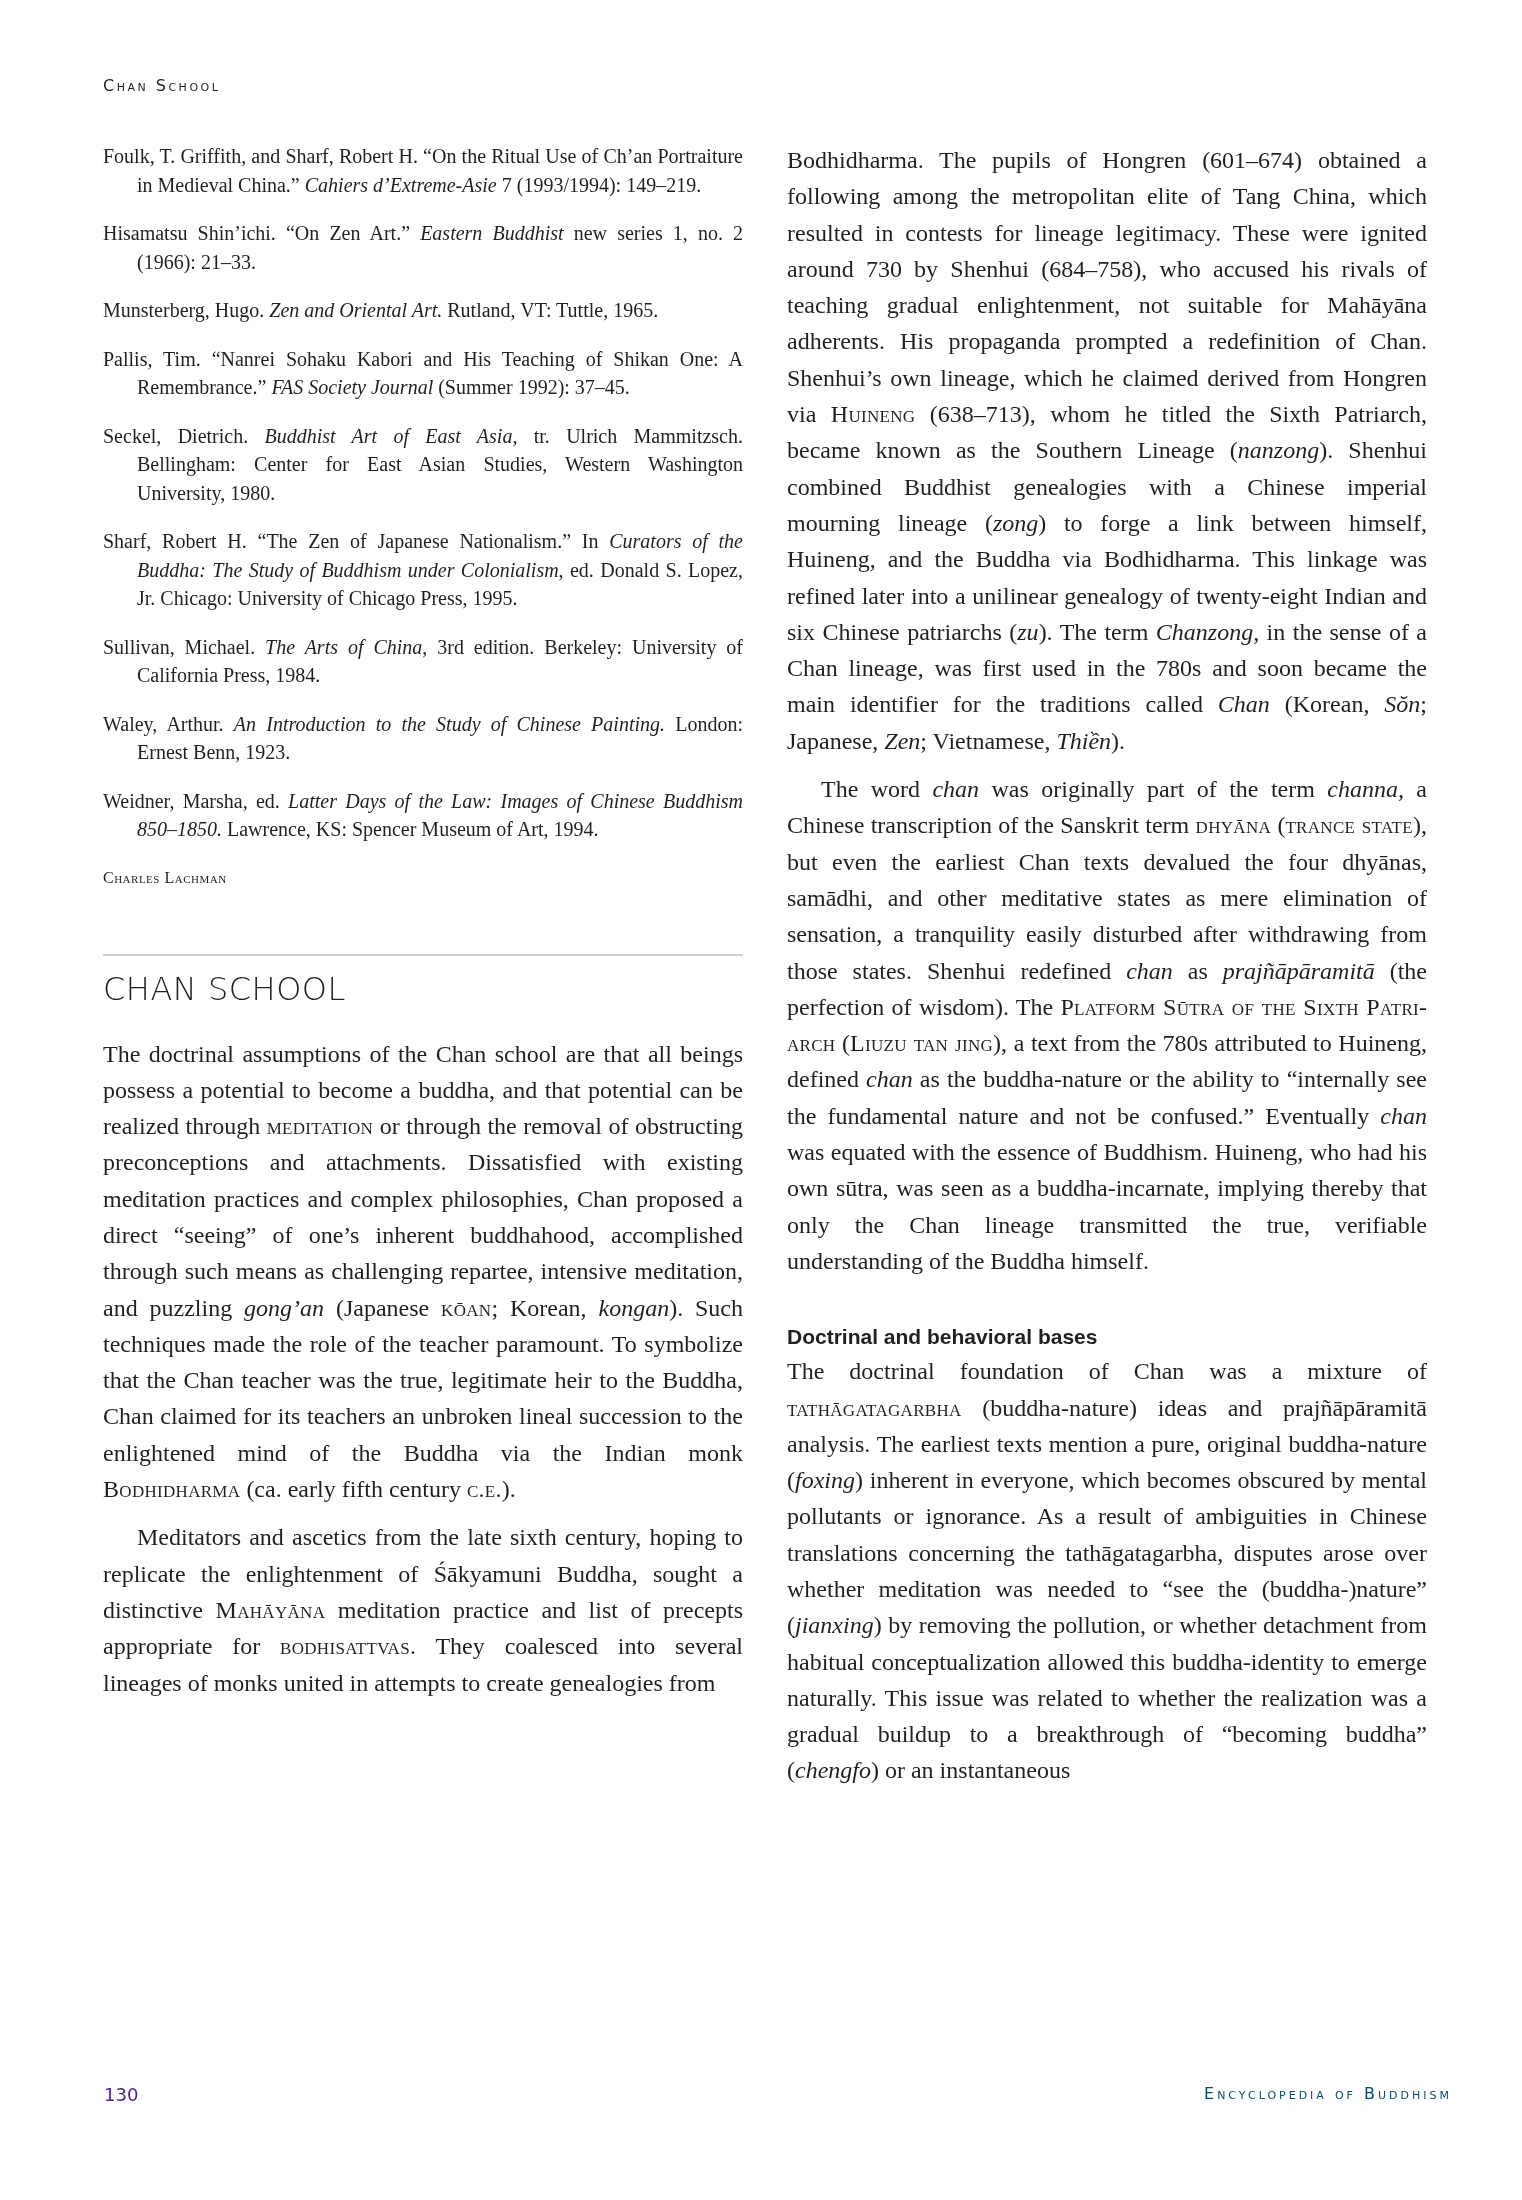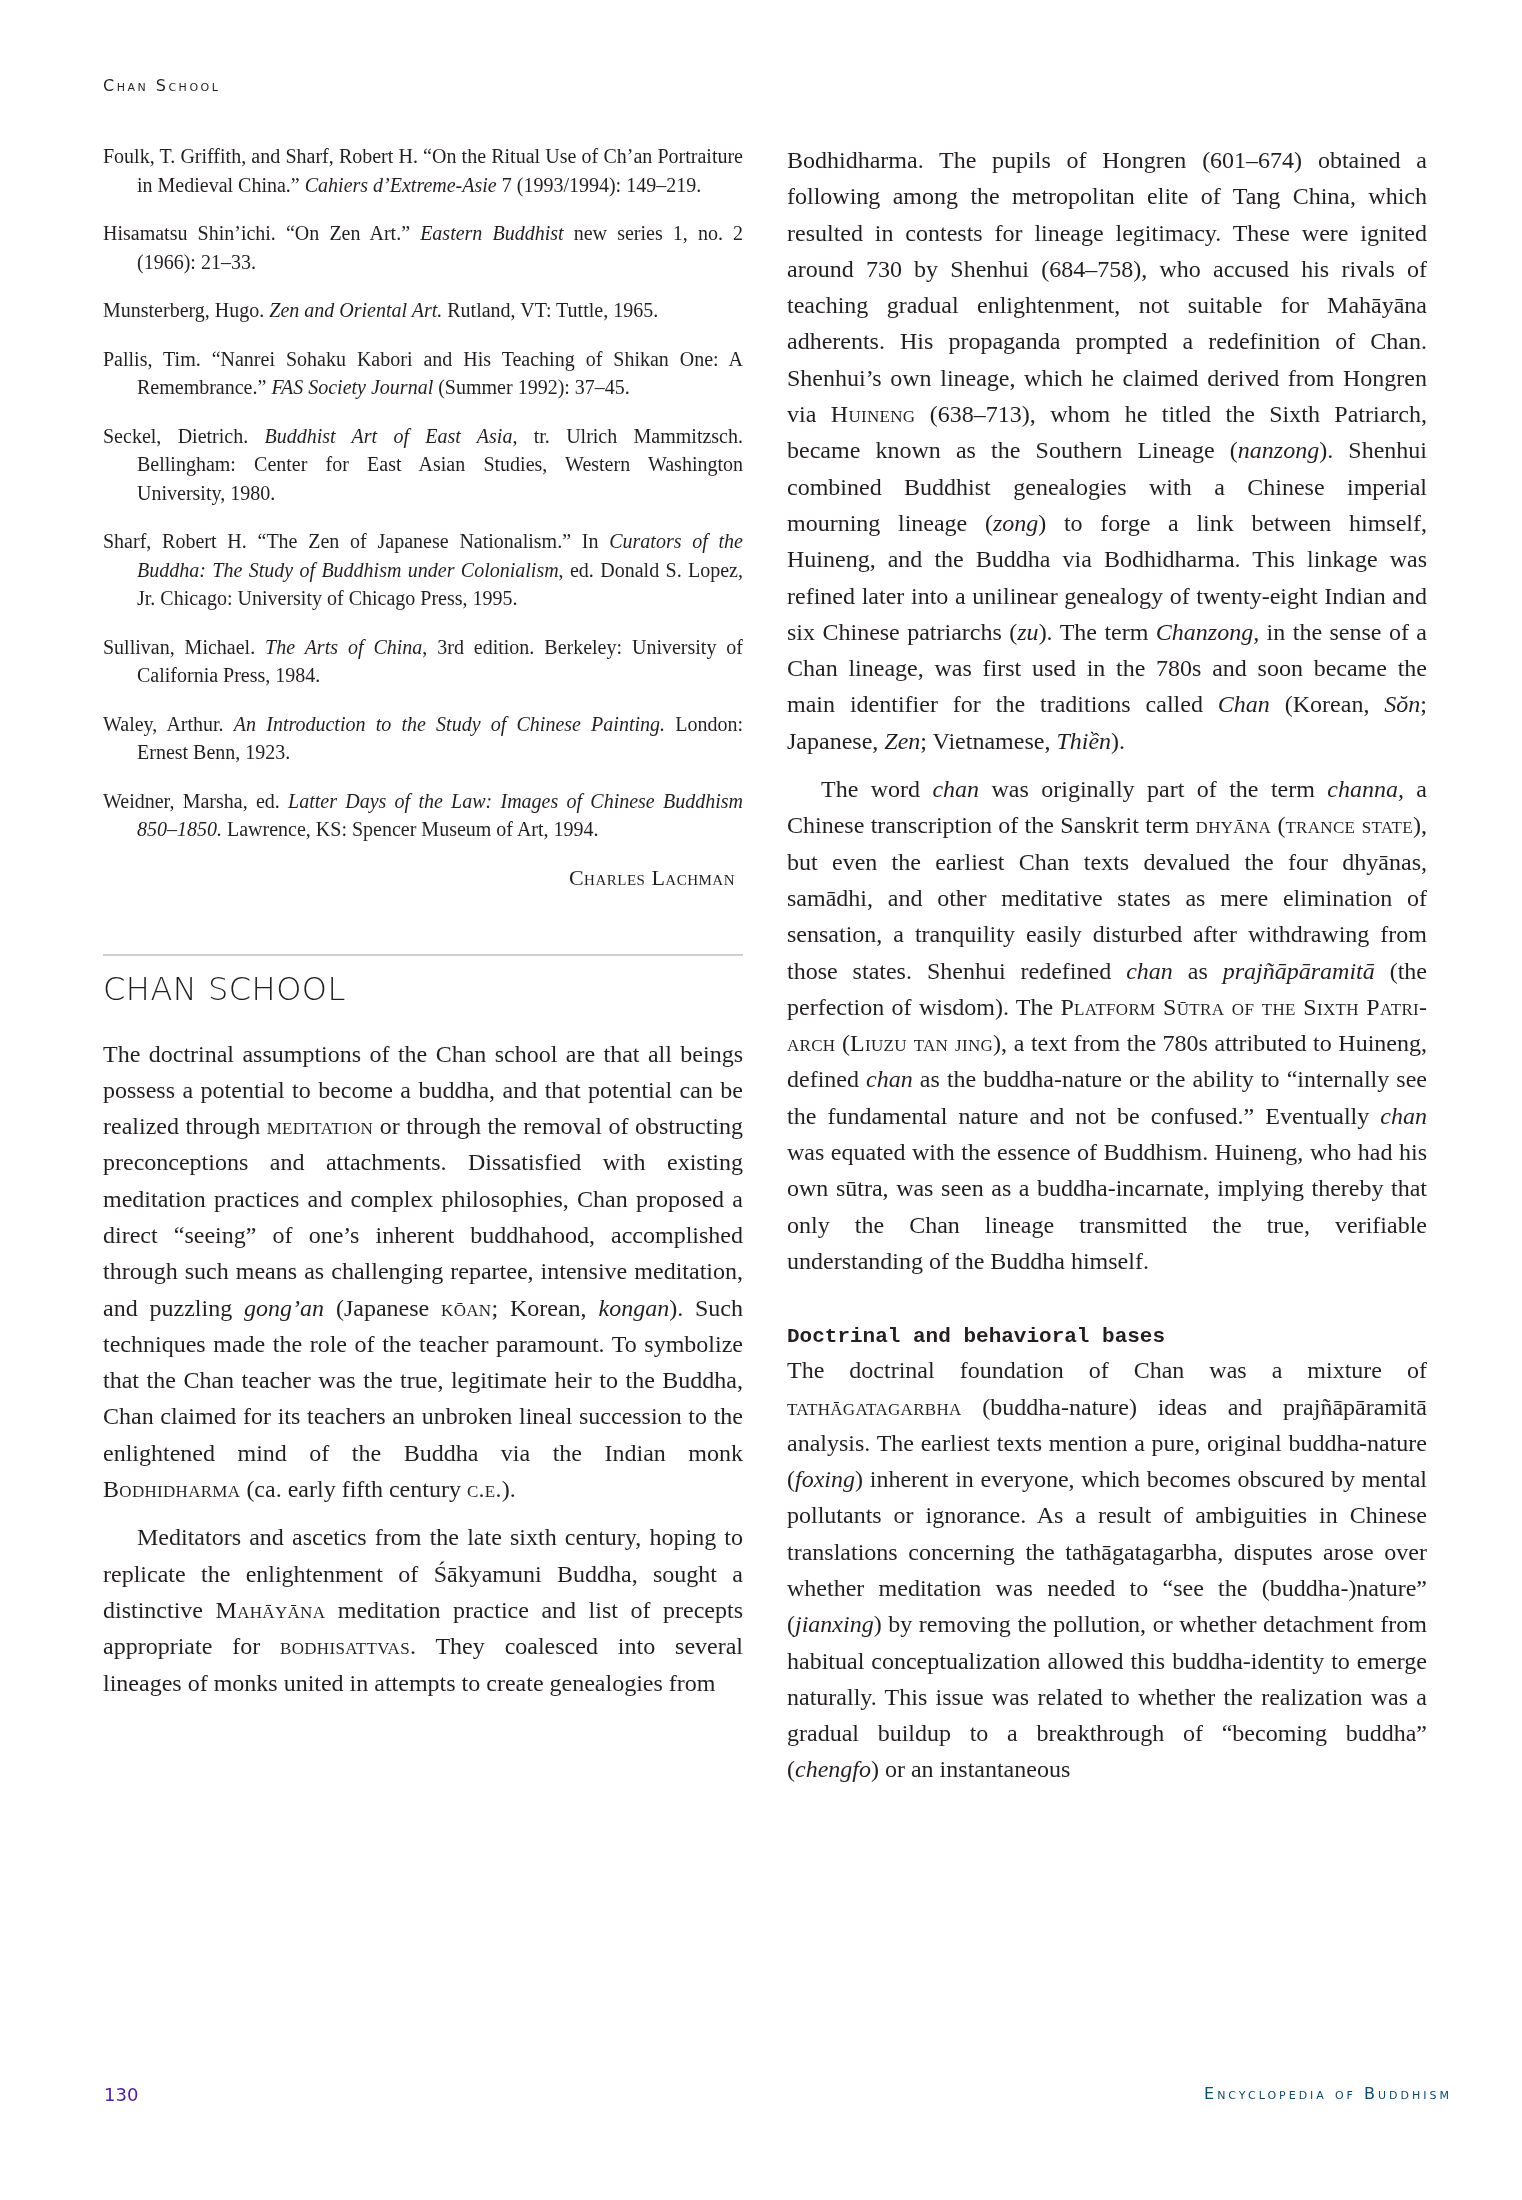--- a/index.html
+++ b/index.html
@@ -5,29 +5,29 @@
   html, body { margin: 0; padding: 0; background: #ffffff; }
   body { width: 1522px; height: 2200px; position: relative; overflow: hidden;
          font-family: "Liberation Serif", "DejaVu Serif", serif; color: #231f20; }
   .running-head { position: absolute; left: 103px; top: 76px; font-family: "DejaVu Sans", sans-serif;
                   font-size: 16px; letter-spacing: 2.5px; font-variant: small-caps; color: #231f20; }
   .col { position: absolute; top: 142px; width: 640px; }
   .col-left { left: 103px; }
   .col-right { left: 787px; }
   .bib-entry { font-size: 20px; line-height: 28.5px; text-align: justify; padding-left: 34px;
                text-indent: -34px; margin: 0 0 20px 0; hyphens: manual; }
-  .signature { text-align: right; font-size: 22px; line-height: 28px; font-variant: small-caps;
+  .signature { text-align: left; font-size: 16px; line-height: 28px; font-variant: small-caps;
                letter-spacing: 0.5px; margin: 4px 8px 0 0; }
   .rule { border: none; border-top: 2px solid #cfcfcf; margin: 62px 0 14px 0; height: 0; }
   .article-title { font-family: "DejaVu Sans", sans-serif; font-weight: 300; font-size: 32px;
                    letter-spacing: 0.5px; margin: 0 0 28px 0; color: #231f20; }
   .para { font-size: 24px; line-height: 36.3px; text-align: justify; margin: 0; }
   .para + .para { margin-top: 12px; }
   .para.indent { text-indent: 34px; }
-  .section-heading { font-family: Liberation Mono, monospace; font-weight: bold; font-size: 21px;
+  .section-heading { font-family: Liberation Sans, sans-serif; font-weight: bold; font-size: 21px;
                      margin: 46px 0 4px 0; color: #231f20; }
   .sc { font-variant: small-caps; letter-spacing: 0.3px; }
   .it { font-style: italic; }
   .footer-page { position: absolute; left: 104px; top: 2084px; font-family: "DejaVu Sans", sans-serif;
                  font-size: 18px; color: #4c1d95; }
   .footer-title { position: absolute; right: 70px; top: 2084px; font-family: "DejaVu Sans", sans-serif;
                   font-size: 16px; letter-spacing: 3px; font-variant: small-caps; color: #0c4a6e; }
 </style>
 </head>
 <body>

